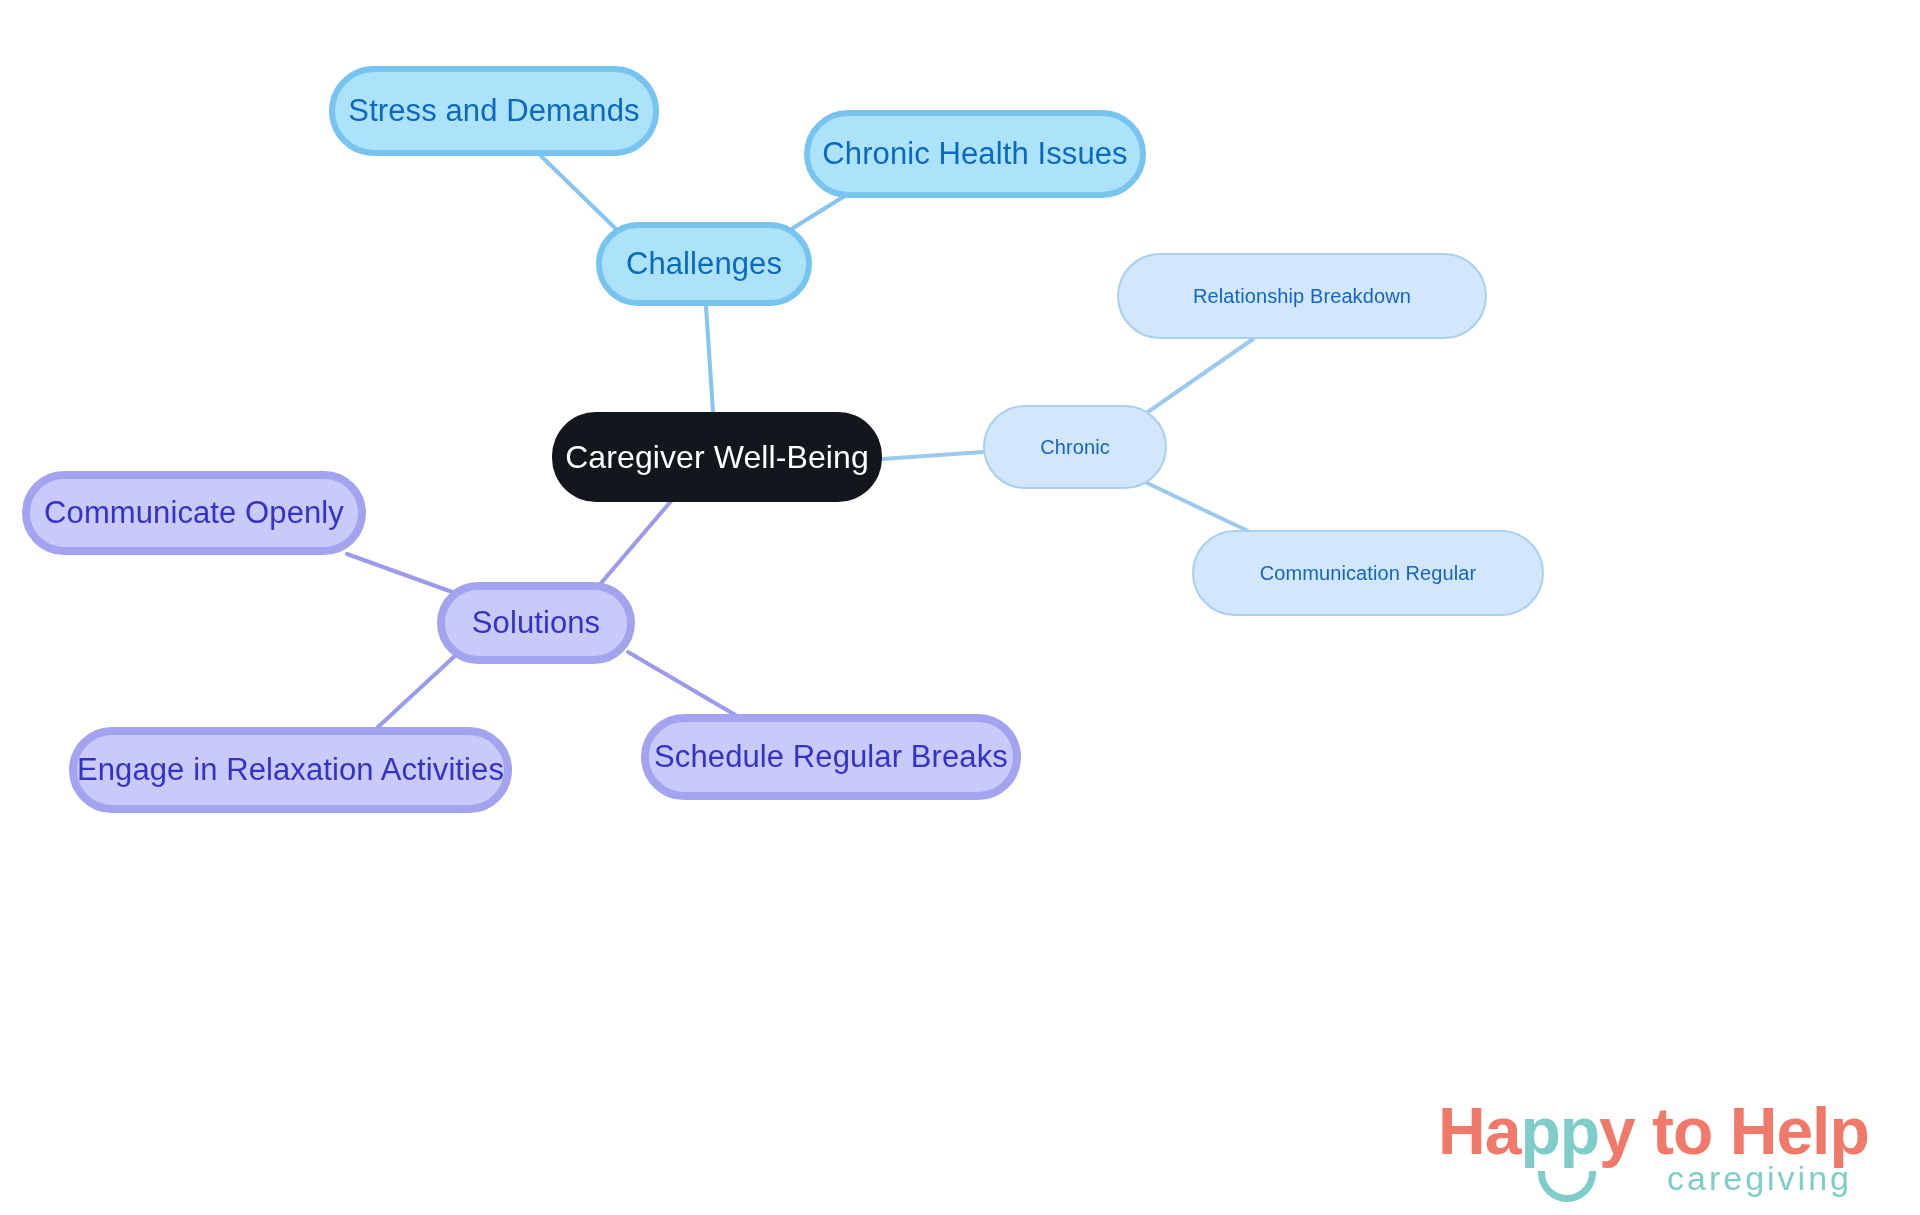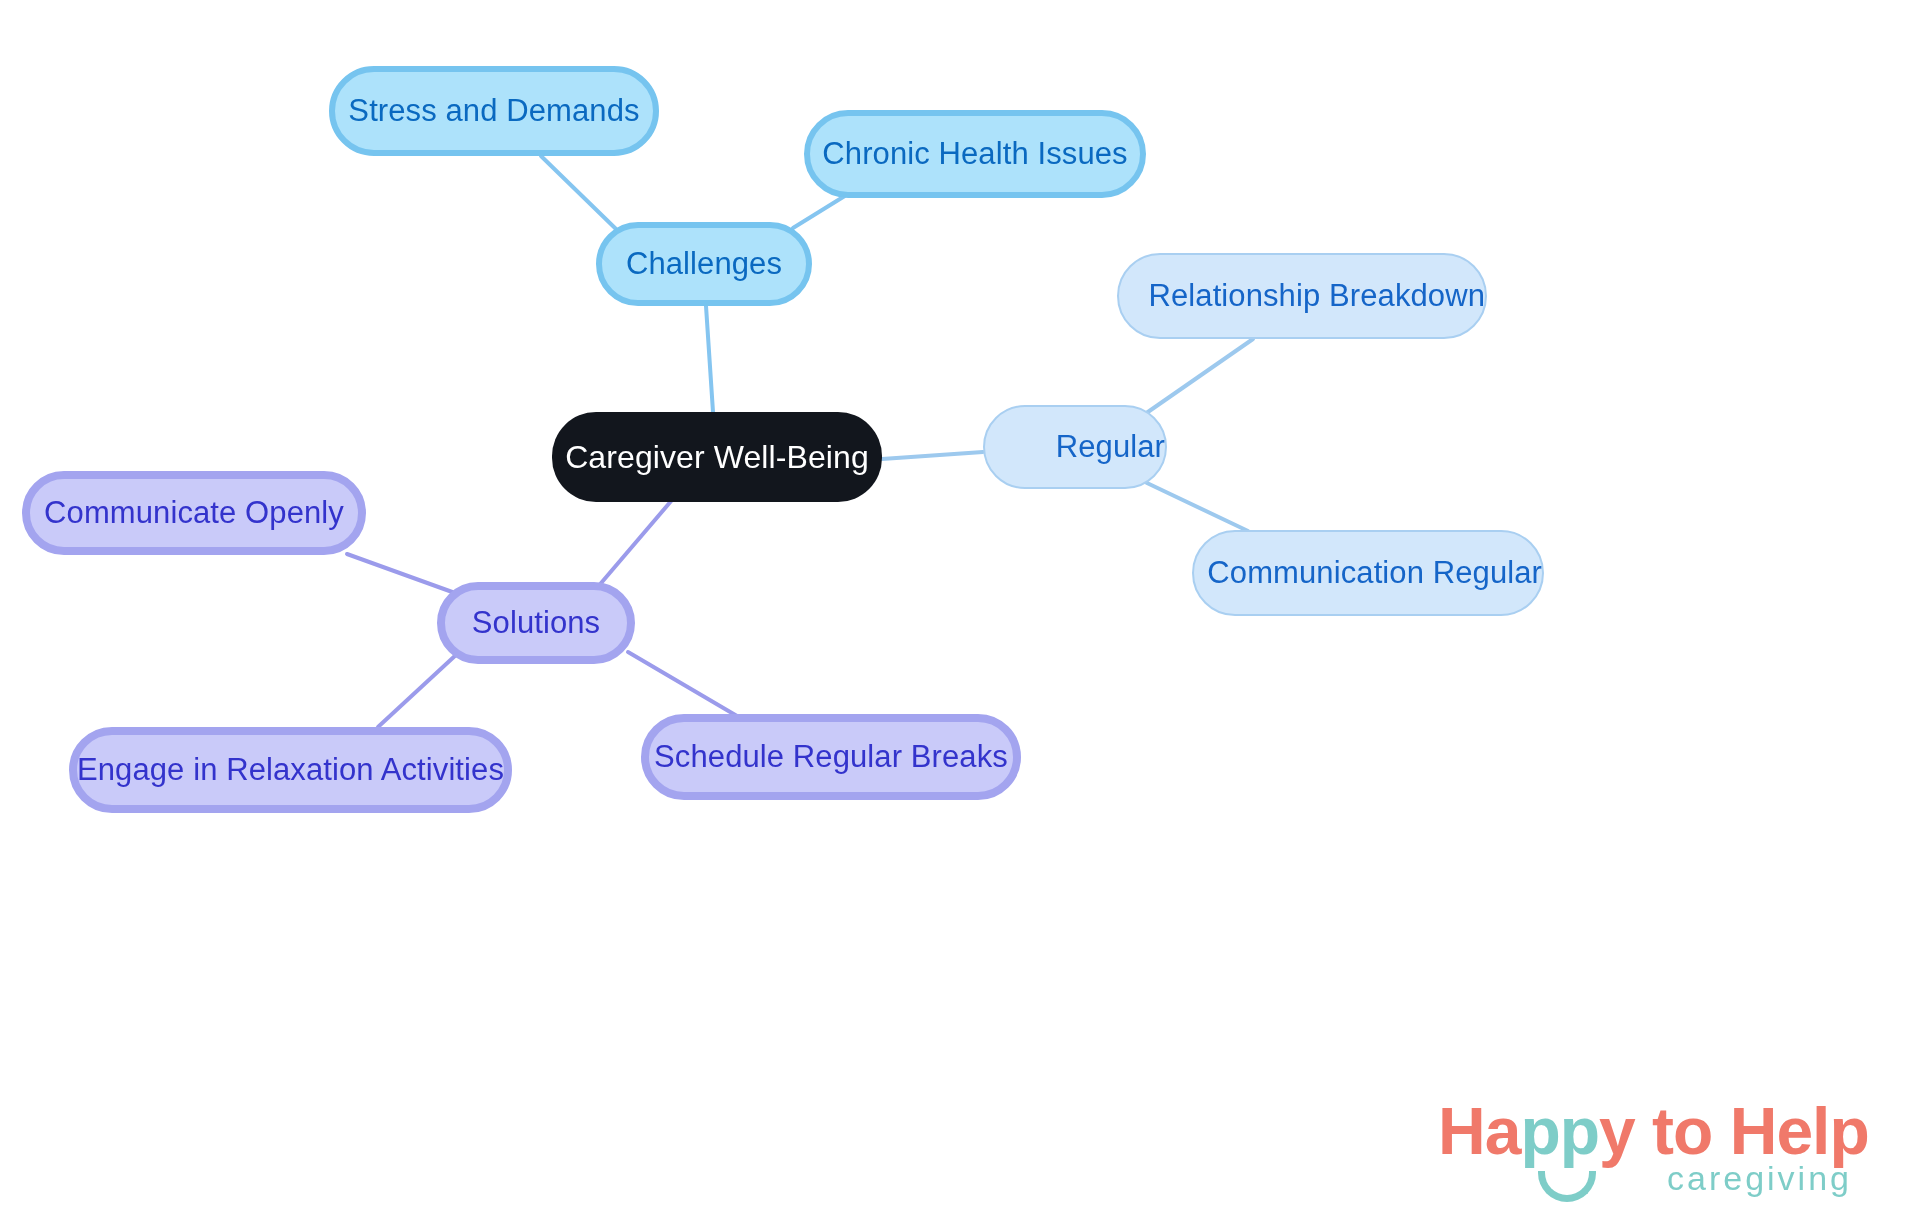--- a/index.html
+++ b/index.html
@@ -47,22 +47,21 @@
   .node.blue-mid {
     background: #ade2fb;
     border: 6px solid #0ea5e9;
     color: #0a69c0;
     font-size: 31px;
   }
   .node.blue-light {
     background: #d2e7fb;
     border: 2px solid #a16207;
     color: #1565c8;
-    font-size: 31px;
-    justify-content: flex-end;
+    font-size: 20px;
   }
   .node.purple {
     background: #c9caf9;
     border: 8px solid #c2410c;
     color: #3333cc;
     font-size: 31px;
   }
 
   
   #logo {
@@ -131,21 +130,21 @@
     <span>Challenges</span>
   </div>
   <div class="node blue-mid" style="left: 329px; top: 66px; width: 330px; height: 90px; background: rgb(173, 226, 251); border-color: rgb(118, 196, 239); color: rgb(10, 105, 192);">
     <span>Stress and Demands</span>
   </div>
   <div class="node blue-mid" style="left: 804px; top: 80px; width: 342px; height: 88px; background: rgb(173, 226, 251); border-color: rgb(118, 196, 239); color: rgb(10, 105, 192); margin-top: 30px;">
     <span>Chronic Health Issues</span>
   </div>
 
   <div class="node blue-light" style="left: 983px; top: 405px; width: 184px; height: 84px; background: rgb(210, 231, 251); border-color: rgb(169, 207, 241); color: rgb(21, 101, 200);">
-    <span>Regular</span>
+    <span>Chronic</span>
   </div>
   <div class="node blue-light" style="left: 1117px; top: 253px; width: 370px; height: 86px; background: rgb(210, 231, 251); border-color: rgb(169, 207, 241); color: rgb(21, 101, 200);">
     <span>Relationship Breakdown</span>
   </div>
   <div class="node blue-light" style="left: 1192px; top: 530px; width: 352px; height: 86px; background: rgb(210, 231, 251); border-color: rgb(169, 207, 241); color: rgb(21, 101, 200);">
     <span>Communication Regular</span>
   </div>
 
   <div class="node purple" style="left: 437px; top: 582px; width: 198px; height: 82px; background: rgb(201, 202, 249); border-color: rgb(163, 164, 239); color: rgb(51, 51, 204);">
     <span>Solutions</span>

